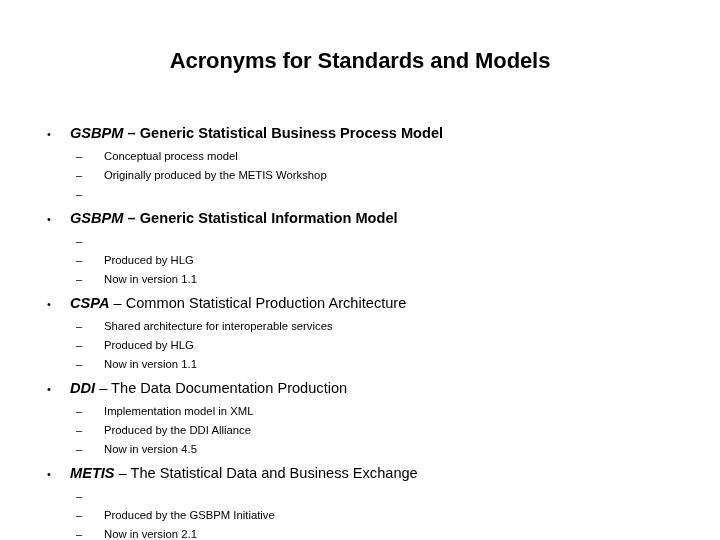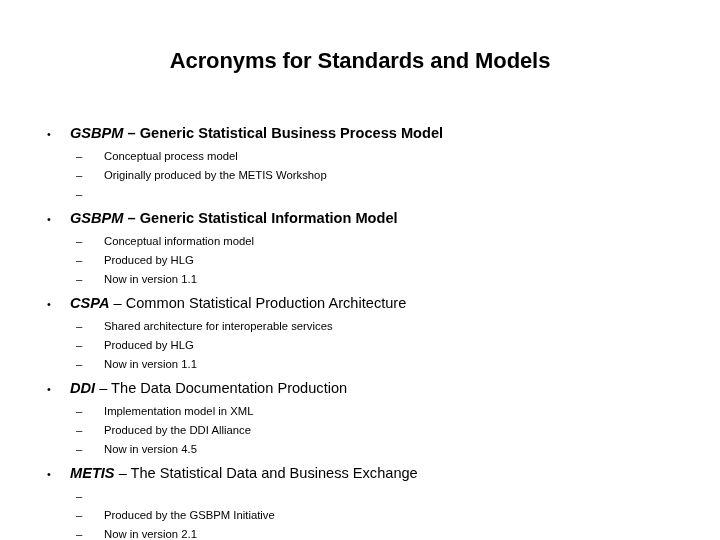--- a/index.html
+++ b/index.html
@@ -137,21 +137,20 @@
         </div>
       </div>
       <div class="group">
         <div class="l1">
           <span class="l1-marker">•</span>
           <span class="l1-text"><span class="acro">GSBPM</span><span class="desc-bold"> – </span><span class="desc-bold">Generic Statistical Information Model</span></span>
         </div>
         <div class="l2-list">
           <div class="l2">
             <span class="l2-marker">–</span>
-            <span class="l2-text">Conceptual information model</span>
           </div>
           <div class="l2">
             <span class="l2-marker">–</span>
             <span class="l2-text">Produced by HLG</span>
           </div>
           <div class="l2">
             <span class="l2-marker">–</span>
             <span class="l2-text">Now in version 1.1</span>
           </div>
         </div>

